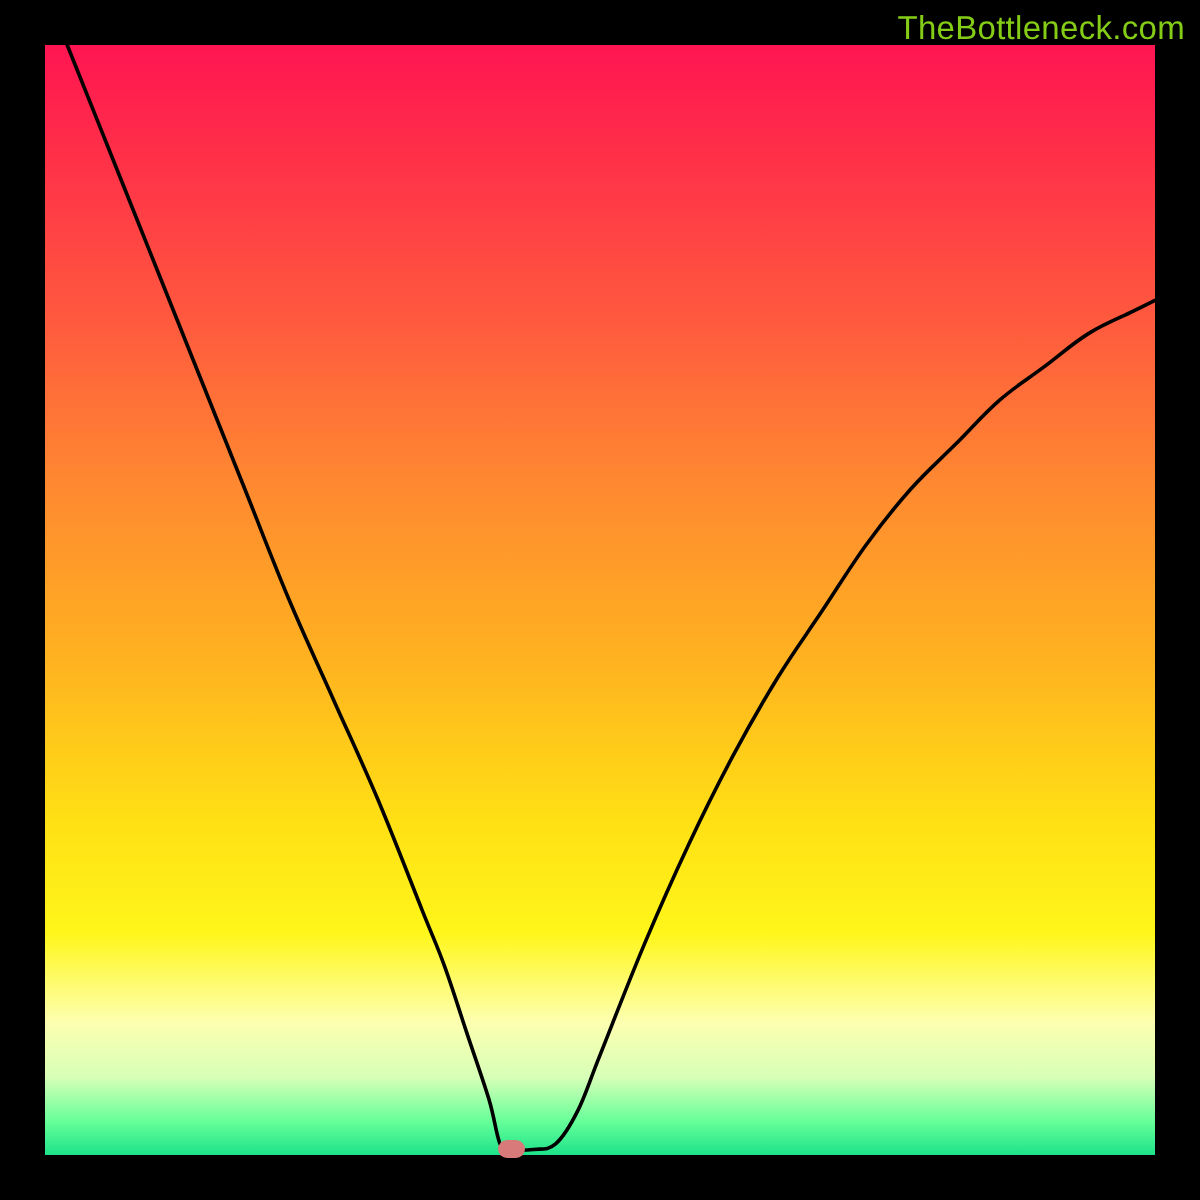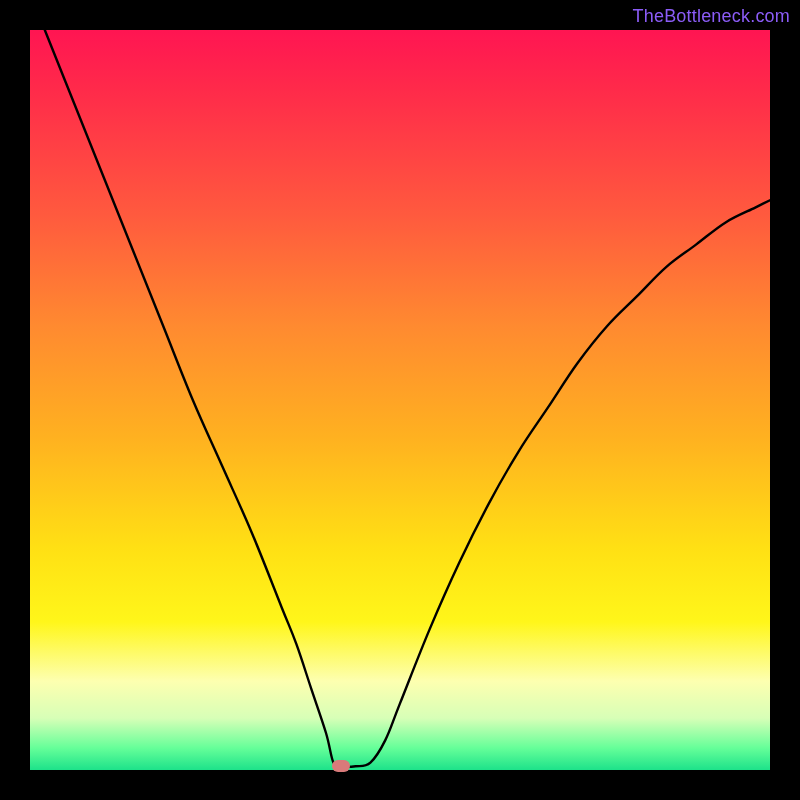--- a/index.html
+++ b/index.html
@@ -36,22 +36,22 @@
       #fdffb0 88%,
       #d7ffb7 93%,
       #66ff99 97%,
       #1de28a 100%
     );
   }
   .watermark {
     position: absolute;
     top: 6px;
     right: 10px;
-    color: #8b5cf6;
-    font-size: 18px;
+    color: #84cc16;
+    font-size: 22px;
     letter-spacing: 0.2px;
     user-select: none;
   }
   svg.curve {
     position: absolute;
     left: 0;
     top: 0;
     width: 740px;
     height: 740px;
     overflow: visible;

